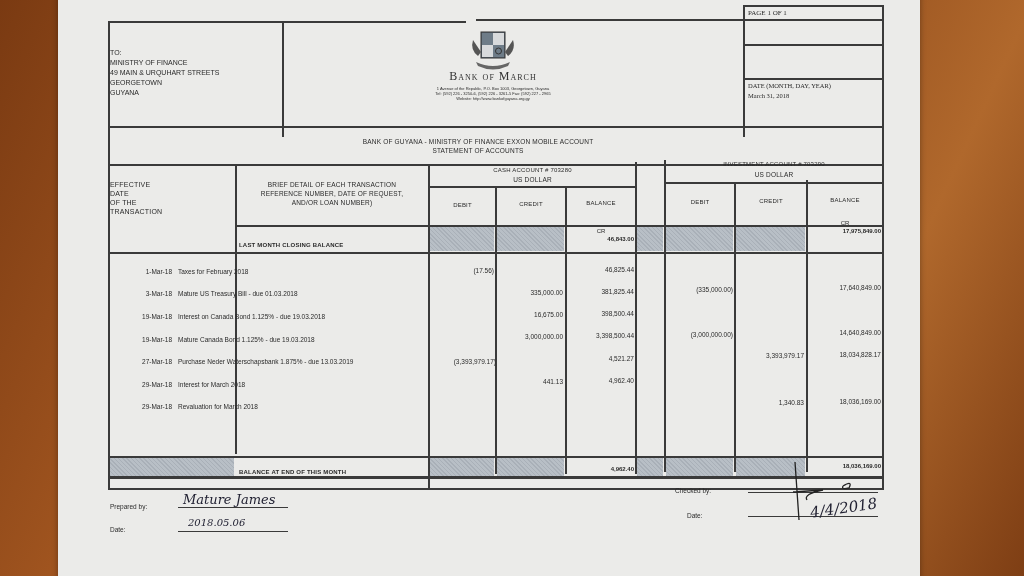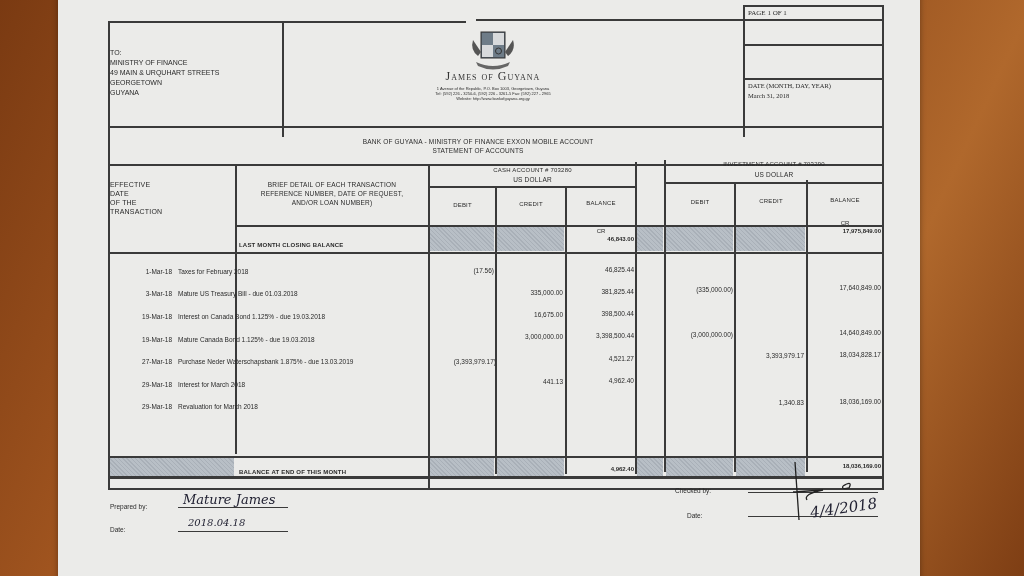--- a/index.html
+++ b/index.html
@@ -57,21 +57,21 @@
     <rect x="13" y="2" width="24" height="26" fill="#5a6672" stroke="#333" stroke-width="1"></rect>
     <rect x="14" y="3" width="11" height="12" fill="#6e7c88"></rect>
     <rect x="25" y="3" width="11" height="12" fill="#d8dadc"></rect>
     <rect x="14" y="15" width="11" height="12" fill="#d8dadc"></rect>
     <rect x="25" y="15" width="11" height="12" fill="#6e7c88"></rect>
     <circle cx="30.5" cy="21" r="3" fill="none" stroke="#333" stroke-width="1"></circle>
     <path d="M5 10 Q2 20 10 26 L13 22 Z" fill="#555"></path>
     <path d="M45 10 Q48 20 40 26 L37 22 Z" fill="#555"></path>
     <path d="M8 32 Q25 40 42 32 L40 36 Q25 43 10 36 Z" fill="#666"></path>
   </svg>
-  <div class="txt bank-name c" style="left:370px; top:78px; width:130px;">James of Guyana</div>
+  <div class="txt bank-name c" style="left:370px; top:78px; width:130px;">Bank of March</div>
   <div class="txt c" style="left:330px; top:92px; width:210px; font-size:4px; line-height:5px;">1 Avenue of the Republic, P.O. Box 1003, Georgetown, Guyana</div>
   <div class="txt c" style="left:330px; top:97px; width:210px; font-size:4px; line-height:5px;">Tel: (592) 226 - 3250-6, (592) 226 - 3261-5    Fax: (592) 227 - 2965</div>
   <div class="txt c" style="left:330px; top:102px; width:210px; font-size:4px; line-height:5px;">Website: http://www.bankofguyana.org.gy</div>
 
   <div class="txt serif" style="left:690px; top:87px; font-size:6.5px;">DATE (MONTH, DAY, YEAR)</div>
   <div class="txt serif" style="left:690px; top:97px; font-size:6.5px;">March 31, 2018</div>
 
   <div class="txt c hdr" style="left:220px; top:143px; width:400px; font-size:6.5px;">BANK OF GUYANA - MINISTRY OF FINANCE EXXON MOBILE ACCOUNT</div>
   <div class="txt c hdr" style="left:220px; top:152px; width:400px; font-size:6.5px;">STATEMENT OF ACCOUNTS</div>
 
@@ -181,21 +181,21 @@
   </div>
 
   <div class="txt hdr" style="left:181px; top:474px; font-size:6px; font-weight:bold;">BALANCE AT END OF THIS MONTH</div>
   <div class="txt r" style="left:509px; top:471px; width:67px; font-size:6px; font-weight:bold;">4,962.40</div>
   <div class="txt r" style="left:750px; top:468px; width:73px; font-size:6px; font-weight:bold;">18,036,169.00</div>
 
   <div class="txt small" style="left:52px; top:508px;">Prepared by:</div>
   <div class="txt sig" style="left:125px; top:499px; font-size:13px; line-height:14px;">Mature James</div>
   <div class="ln" style="left:120px; top:513px; width:110px; height:1px;"></div>
   <div class="txt small" style="left:52px; top:531px;">Date:</div>
-  <div class="txt sig" style="left:130px; top:523px; font-size:10px; line-height:12px;">2018.04.18</div>
+  <div class="txt sig" style="left:130px; top:523px; font-size:10px; line-height:12px;">2018.05.06</div>
   <div class="ln" style="left:120px; top:537px; width:110px; height:1px;"></div>
 
   <div class="txt small" style="left:617px; top:492px;">Checked by:</div>
   <div class="ln" style="left:690px; top:498px; width:130px; height:1px;"></div>
   <div class="txt small" style="left:629px; top:517px;">Date:</div>
   <div class="ln" style="left:690px; top:522px; width:130px; height:1px;"></div>
   <svg style="position:absolute; left:725px; top:466px;" width="100" height="80" viewBox="0 0 100 80">
     <path d="M12 2 L16 60 M10 32 L40 30 Q20 34 24 40 M60 26 Q70 20 66 28 Q58 30 60 26" fill="none" stroke="#222" stroke-width="1.3"></path>
   </svg>
   <div class="txt sig" style="left:752px; top:506px; font-size:15px; line-height:16px; transform:rotate(-8deg);">4/4/2018</div>

